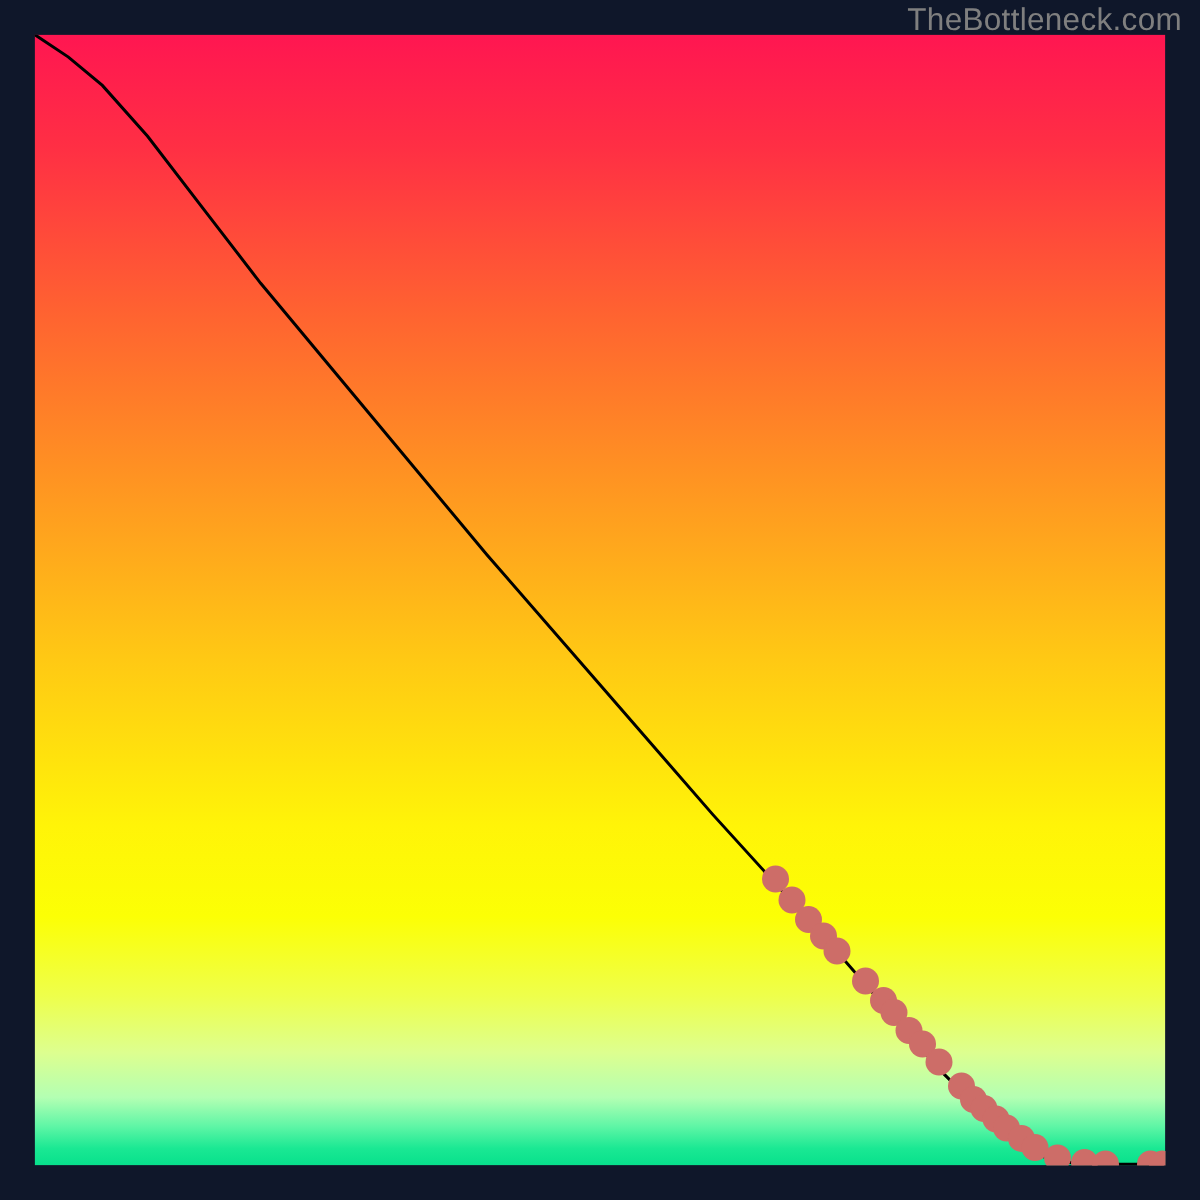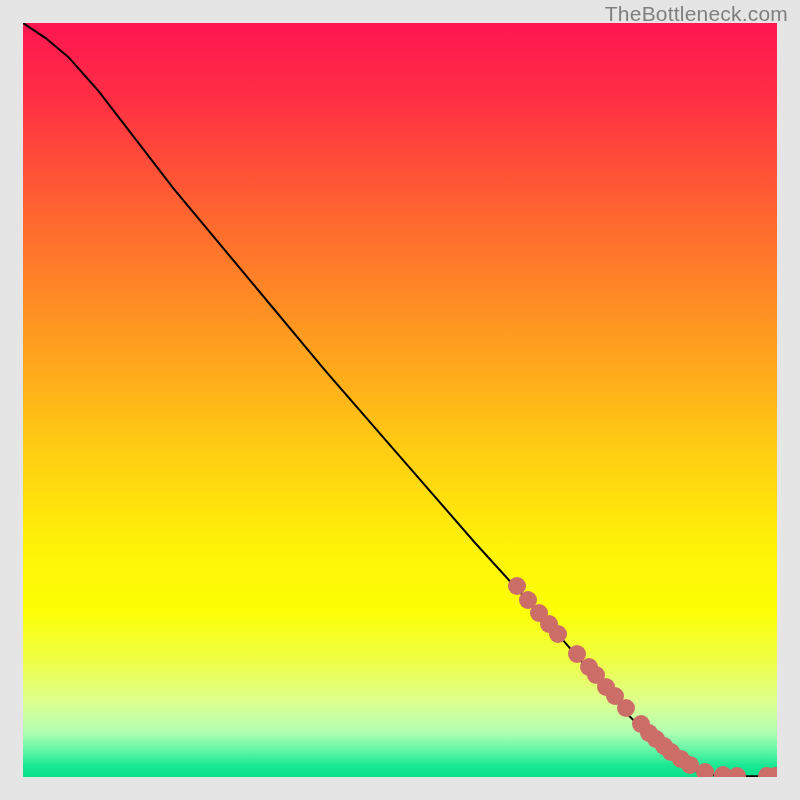--- a/index.html
+++ b/index.html
@@ -9,21 +9,21 @@
     height: 800px;
     background: #000;
     overflow: hidden;
     font-family: Arial, Helvetica, sans-serif;
   }
   .frame {
     position: absolute;
     top: 0; left: 0;
     width: 800px;
     height: 800px;
-    background: #e5e5e5;
+    background: #0f172a;
   }
   .plot {
     position: absolute;
     top: 23px;
     left: 23px;
     width: 754px;
     height: 754px;
     overflow: hidden;
   }
   .gradient {

